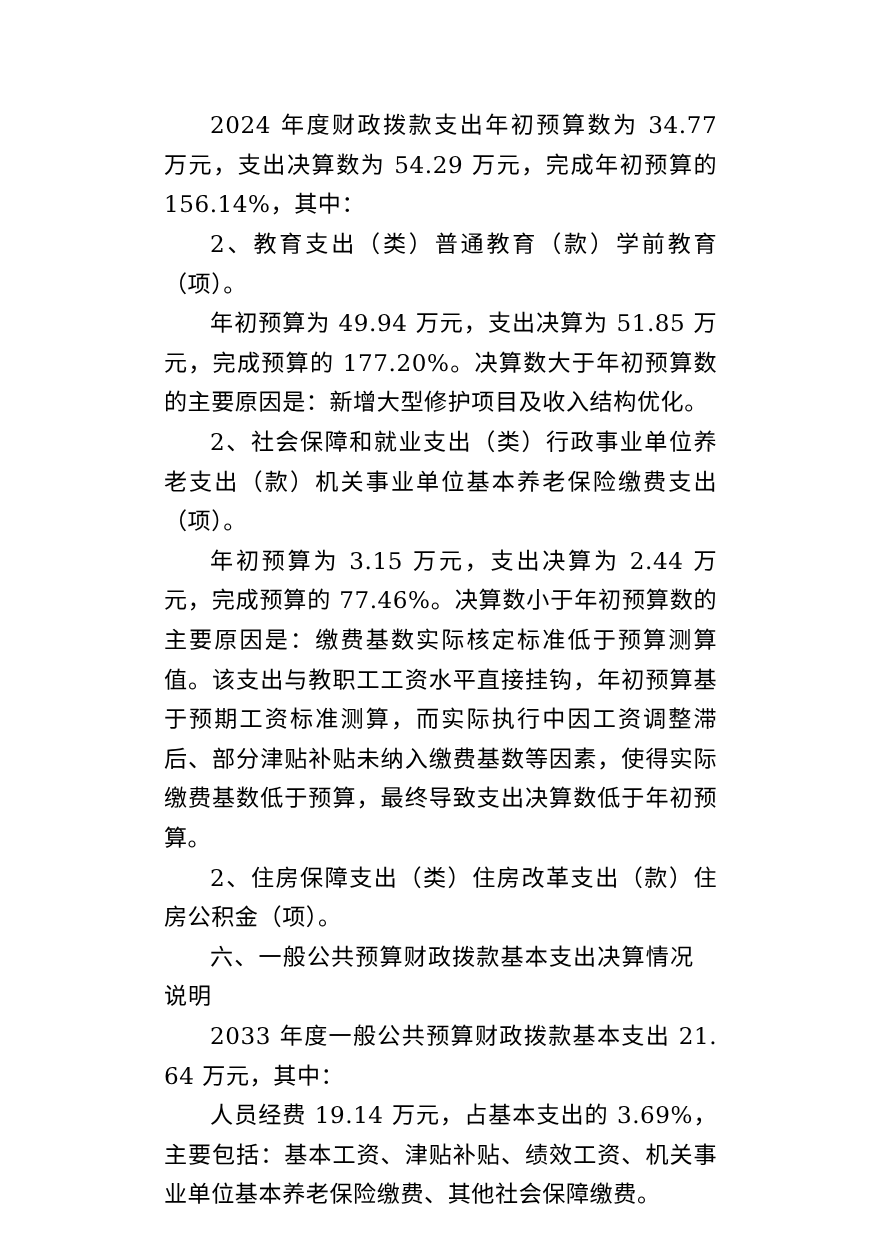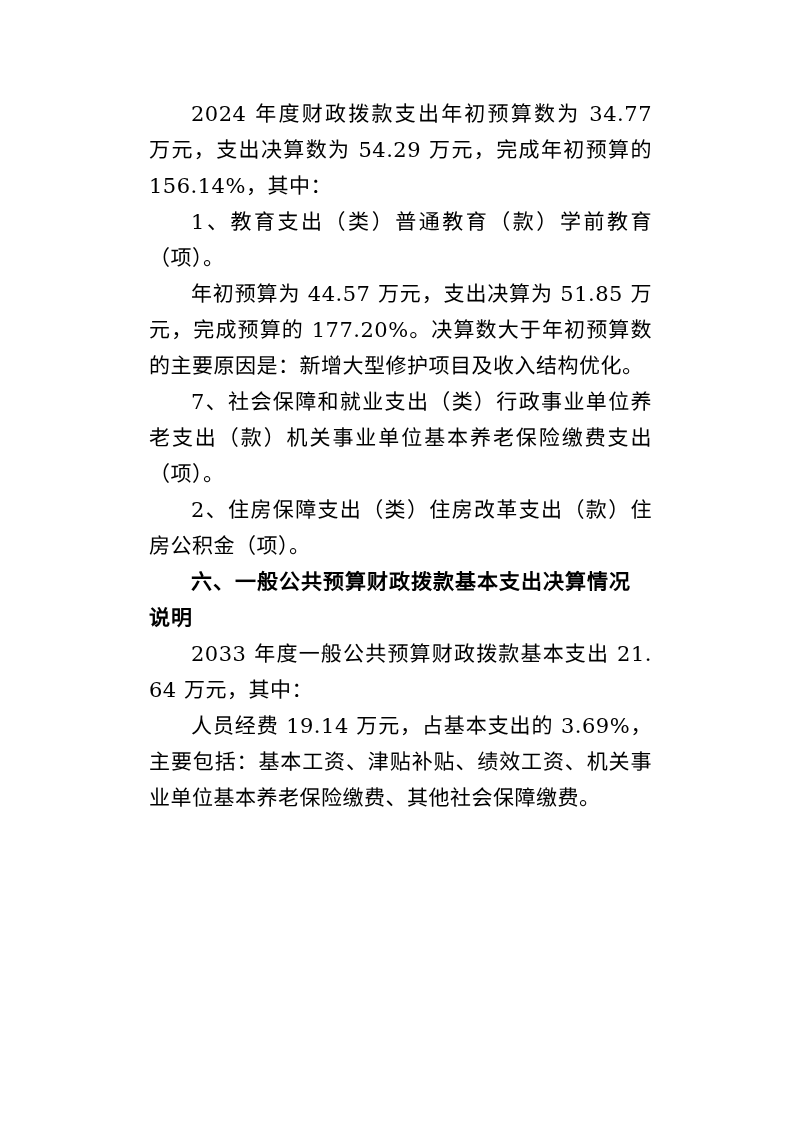--- a/index.html
+++ b/index.html
@@ -27,32 +27,33 @@
   .doc-body p {
     margin: 0;
     text-indent: 2em;
     text-align: justify;
     text-justify: inter-ideograph;
     word-break: break-all;
     letter-spacing: 0.5px;
   }
   .doc-body p.heading {
     font-family: "DejaVu Sans", "Liberation Sans", sans-serif;
-    font-weight: bold;
+    font-weight: normal;
     text-align: left;
     letter-spacing: 1px;
   }
 </style>
 </head>
 <body>
 
 <div class="page">
   <div class="doc-body">
     <p>2024 年度财政拨款支出年初预算数为 34.77 万元，支出决算数为 54.29 万元，完成年初预算的 156.14%，其中：</p>
-    <p>1、教育支出（类）普通教育（款）学前教育（项）。</p>
-    <p>年初预算为 44.57 万元，支出决算为 51.85 万元，完成预算的 177.20%。决算数大于年初预算数的主要原因是：新增大型修护项目及收入结构优化。</p>
-    <p>7、社会保障和就业支出（类）行政事业单位养老支出（款）机关事业单位基本养老保险缴费支出（项）。</p>
+    <p>2、教育支出（类）普通教育（款）学前教育（项）。</p>
+    <p>年初预算为 49.94 万元，支出决算为 51.85 万元，完成预算的 177.20%。决算数大于年初预算数的主要原因是：新增大型修护项目及收入结构优化。</p>
+    <p>2、社会保障和就业支出（类）行政事业单位养老支出（款）机关事业单位基本养老保险缴费支出（项）。</p>
+    <p>年初预算为 3.15 万元，支出决算为 2.44 万元，完成预算的 77.46%。决算数小于年初预算数的主要原因是：缴费基数实际核定标准低于预算测算值。该支出与教职工工资水平直接挂钩，年初预算基于预期工资标准测算，而实际执行中因工资调整滞后、部分津贴补贴未纳入缴费基数等因素，使得实际缴费基数低于预算，最终导致支出决算数低于年初预算。</p>
     <p>2、住房保障支出（类）住房改革支出（款）住房公积金（项）。</p>
     <p class="heading">六、一般公共预算财政拨款基本支出决算情况说明</p>
     <p>2033 年度一般公共预算财政拨款基本支出 21.64 万元，其中：</p>
     <p>人员经费 19.14 万元，占基本支出的 3.69%，主要包括：基本工资、津贴补贴、绩效工资、机关事业单位基本养老保险缴费、其他社会保障缴费。</p>
   </div>
 </div>
 
 </body></html>

